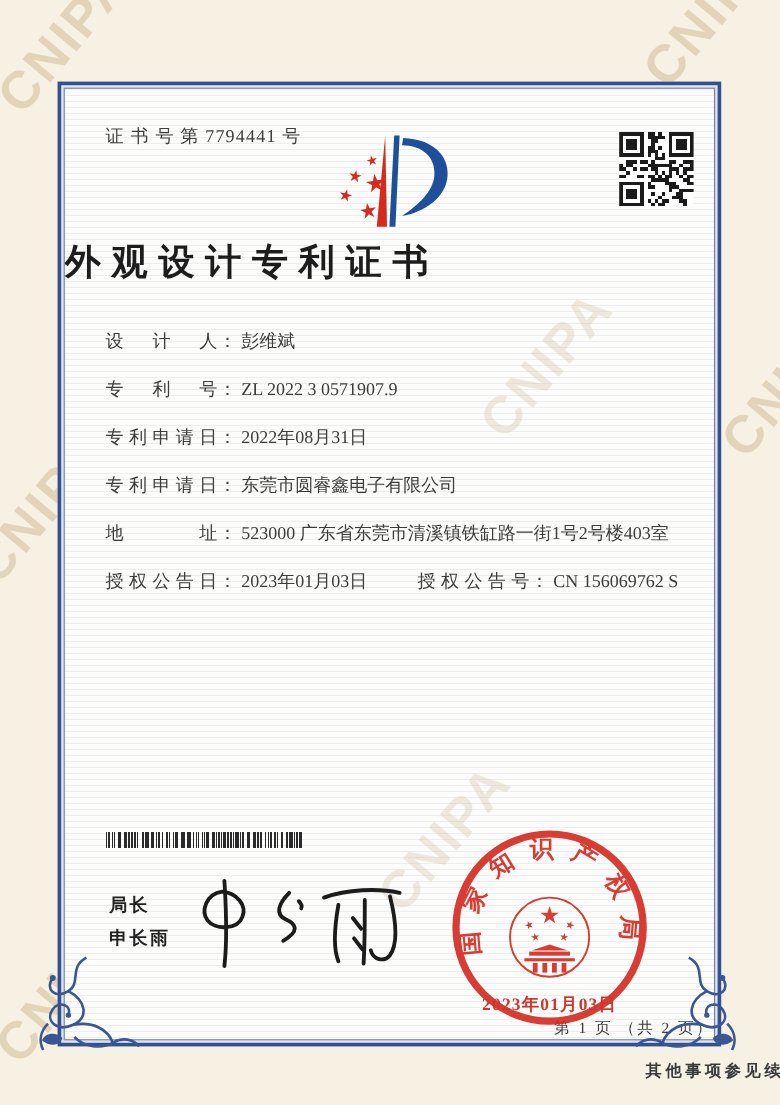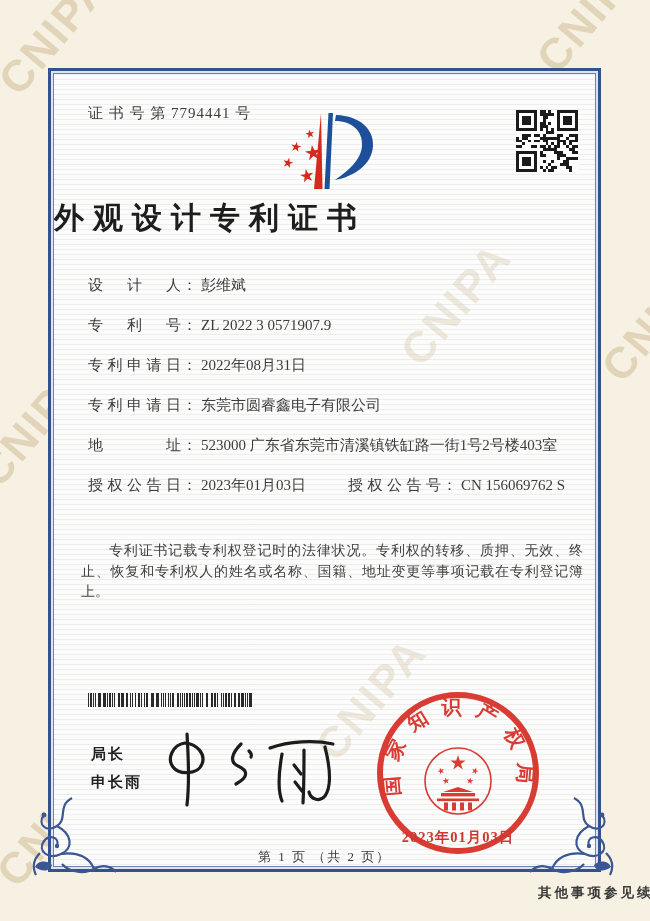--- a/index.html
+++ b/index.html
@@ -48,21 +48,21 @@
   .seal svg{position:absolute;left:0;top:0;}
   .seal-date{position:absolute;left:0;top:140px;width:100%;text-align:center;
              font-size:14.5px;font-weight:bold;color:#c8241a;letter-spacing:1px;}
 
   .signer-title{position:absolute;left:37px;top:671px;font-size:15px;font-weight:600;
                 color:#222;font-family:"Liberation Sans","DejaVu Sans",sans-serif;letter-spacing:2px;}
   .signer-name{position:absolute;left:37px;top:699px;font-size:15px;font-weight:600;
                color:#222;font-family:"Liberation Sans","DejaVu Sans",sans-serif;letter-spacing:2px;}
   .signature{position:absolute;left:99px;top:657px;width:195px;height:80px;}
 
-  .pageinfo{position:absolute;left:0;top:774px;width:100%;text-align:center;
+  .pageinfo{position:absolute;left:0;top:774px;width:100%;text-align:right;
             font-size:13px;letter-spacing:2px;color:#3a3a3a;}
 
   .contnote{position:absolute;left:0;top:884px;width:100%;text-align:right;
             font-size:13.5px;font-weight:bold;letter-spacing:3px;color:#3a3a3a;z-index:2;padding-left:20px;}
 
   .flourish{position:absolute;top:793px;width:92px;height:92px;z-index:2;}
   .flourish.left{left:26px;}
   .flourish.right{left:528px;transform:scaleX(-1);}
 </style>
 </head>
@@ -254,21 +254,20 @@
         </div>
         <div class="frow">
           <span class="f-label">地址</span><span class="f-colon">：</span><span>523000 广东省东莞市清溪镇铁缸路一街1号2号楼403室</span>
         </div>
         <div class="frow">
           <span class="f-label">授权公告日</span><span class="f-colon">：</span><span>2023年01月03日</span><span class="pair2"><span class="f-label">授权公告号</span><span class="f-colon">：</span><span>CN 156069762 S</span></span>
         </div>
       </div>
 
       <div class="paras">
-        <p>专利证书记载专利权登记时的法律状况。专利权的转移、质押、无效、终止、恢复和专利权人的姓名或名称、国籍、地址变更等事项记载在专利登记簿上。</p>
       </div>
 
       <div class="barcode">
         <svg id="bar-svg" viewBox="0 0 165 14" width="165" height="14" shape-rendering="crispEdges">
             <rect x="0" y="0" width="1" height="14" fill="#2a2a2a"></rect>
             <rect x="2" y="0" width="2" height="14" fill="#2a2a2a"></rect>
             <rect x="5" y="0" width="1" height="14" fill="#2a2a2a"></rect>
             <rect x="7" y="0" width="1" height="14" fill="#2a2a2a"></rect>
             <rect x="10" y="0" width="3" height="14" fill="#2a2a2a"></rect>
             <rect x="15" y="0" width="3" height="14" fill="#2a2a2a"></rect>

